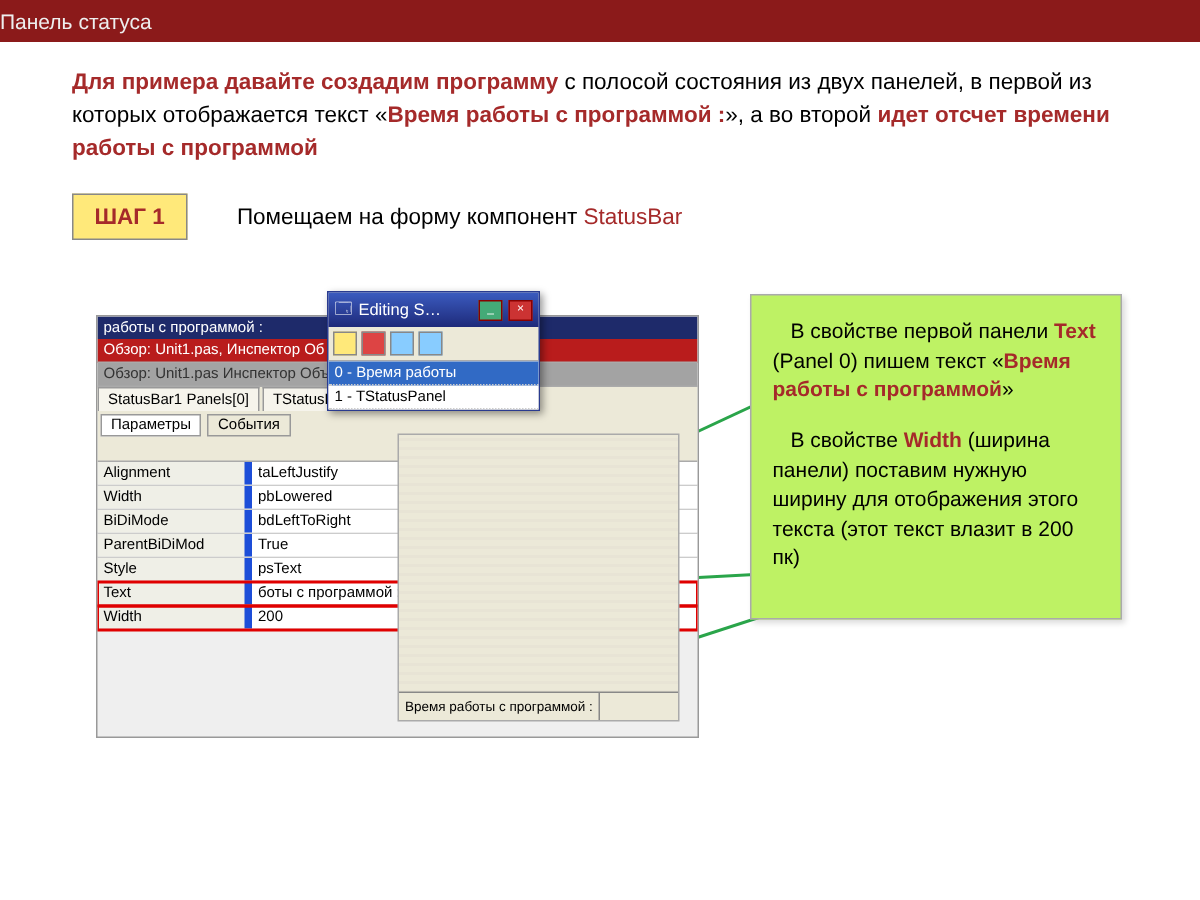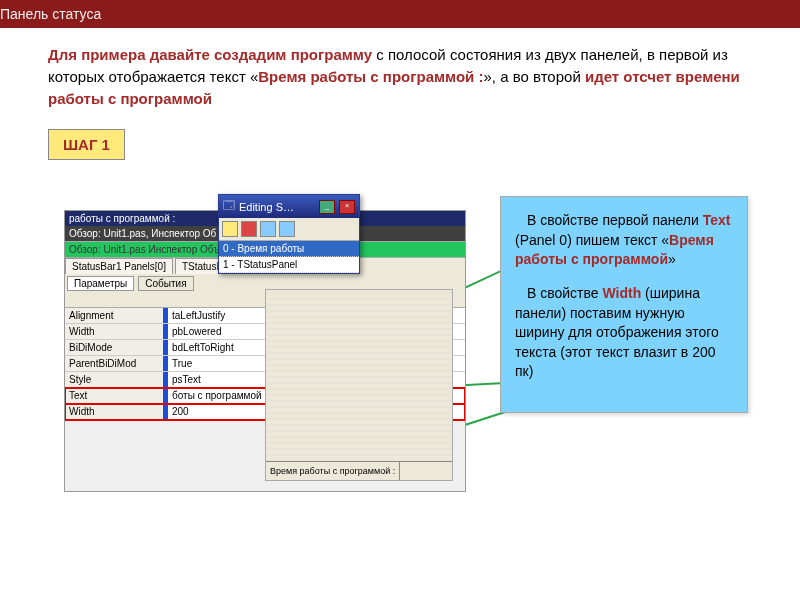--- a/index.html
+++ b/index.html
@@ -6,27 +6,27 @@
   .title-bar{background:#8b1a1a;color:#eee;padding:6px 0;font-size:14px}
   .content{padding:16px 48px 0 48px}
   .intro{font-size:15px;line-height:1.45;color:#000}
   .accent{color:#a52a2a;font-weight:bold}
   .step-row{display:flex;align-items:center;gap:33px;margin-top:20px}
   .step-badge{background:#ffe97a;border:1px solid #888;padding:6px 14px;font-weight:bold;color:#a52a2a;font-size:15px}
   .step-text{font-size:15px}
   .comp{color:#a52a2a}
 
   .lower{position:relative;margin-top:36px;height:340px}
-  .note-box{position:absolute;right:4px;top:0;width:218px;border:1px solid #aaa;padding:14px 14px 16px 14px;background:#7dd3fc;font-size:14px;line-height:1.4;box-shadow:2px 2px 4px rgba(0,0,0,.15)}
+  .note-box{position:absolute;right:4px;top:0;width:218px;border:1px solid #aaa;padding:14px 14px 16px 14px;background:#bef264;font-size:14px;line-height:1.4;box-shadow:2px 2px 4px rgba(0,0,0,.15)}
   .note-box p{margin:0 0 14px 0;text-indent:12px}
 
   
   .shot{position:absolute;left:16px;top:14px;width:400px;height:280px;border:1px solid #999;background:#efefef;overflow:hidden}
   .shot-top{background:#1e2a6a;color:#fff;font-size:10px;padding:2px 4px}
-  .shot-bar{background:#22c55e;font-size:10px;padding:2px 4px;border-bottom:1px solid #aaa;color:#333}
+  .shot-bar{background:#a3a3a3;font-size:10px;padding:2px 4px;border-bottom:1px solid #aaa;color:#333}
   .tabs{display:flex;font-size:10px;background:#ece9d8}
   .tab{border:1px solid #999;border-bottom:none;padding:2px 6px;background:#f6f4ec;margin-right:2px}
   .subtabs{display:flex;font-size:10px;background:#ece9d8;border-bottom:1px solid #aaa}
   .subtab{border:1px solid #999;padding:1px 6px;background:#fff;margin:2px 2px 16px 2px}
   .props{font-size:10px}
   .prow{display:flex;border-bottom:1px solid #ccc}
   .pk{width:90px;padding:2px 4px;background:#efefe7;border-right:5px solid #1d4ed8}
   .pv{flex:1;padding:2px 4px;background:#fff}
   .hl{outline:2px solid #e00000;outline-offset:-1px}
   .form-area{position:absolute;left:200px;top:78px;width:186px;height:190px;background:repeating-linear-gradient(0deg,#e8e4d5,#e8e4d5 2px,#ece9d8 2px,#ece9d8 6px);border:1px solid #aaa}
@@ -52,40 +52,43 @@
 
 <div class="title-bar">Панель статуса</div>
 
 <div class="content">
   <div class="intro">
     <span class="accent">Для примера давайте создадим программу</span><span> с полосой состояния из двух панелей, в первой из которых отображается текст «</span><span class="accent">Время работы с программой :</span><span>», а во второй </span><span class="accent">идет отсчет времени работы с программой</span>
   </div>
 
   <div class="step-row">
     <div class="step-badge">ШАГ 1</div>
+    <div class="step-text">
+      <span>Помещаем на форму компонент </span><span class="comp">StatusBar</span>
+    </div>
   </div>
 
   <div class="lower">
 
     <div class="line" style="left:380px;top:108px;width:170px;transform:rotate(-25deg)"></div>
     <div class="line" style="left:380px;top:190px;width:170px;transform:rotate(-3deg)"></div>
     <div class="line" style="left:380px;top:240px;width:175px;transform:rotate(-18deg)"></div>
 
     <div class="note-box">
       <p>
         <span>В свойстве первой панели </span><span class="accent">Text</span><span> (Panel 0) пишем текст «</span><span class="accent">Время работы с программой</span><span>»</span>
       </p>
       <p>
         <span>В свойстве </span><span class="accent">Width</span><span> (ширина панели) поставим нужную ширину для отображения этого текста (этот текст влазит в 200 пк)</span>
       </p>
     </div>
 
     <div class="shot">
       <div class="shot-top">работы с программой :</div>
-      <div class="shot-bar" style="background:#404040;color:#fff">Обзор: Unit1.pas, Инспектор Об</div>
+      <div class="shot-bar" style="background:#b91c1c;color:#fff">Обзор: Unit1.pas, Инспектор Об</div>
       <div class="shot-bar">Обзор: Unit1.pas    Инспектор Объ</div>
       <div class="tabs">
         <div class="tab">StatusBar1 Panels[0]</div>
         <div class="tab">TStatusPanel</div>
       </div>
       <div class="subtabs">
         <div class="subtab">Параметры</div>
         <div class="subtab" style="background:#ece9d8">События</div>
       </div>
       <div class="props" id="props">

